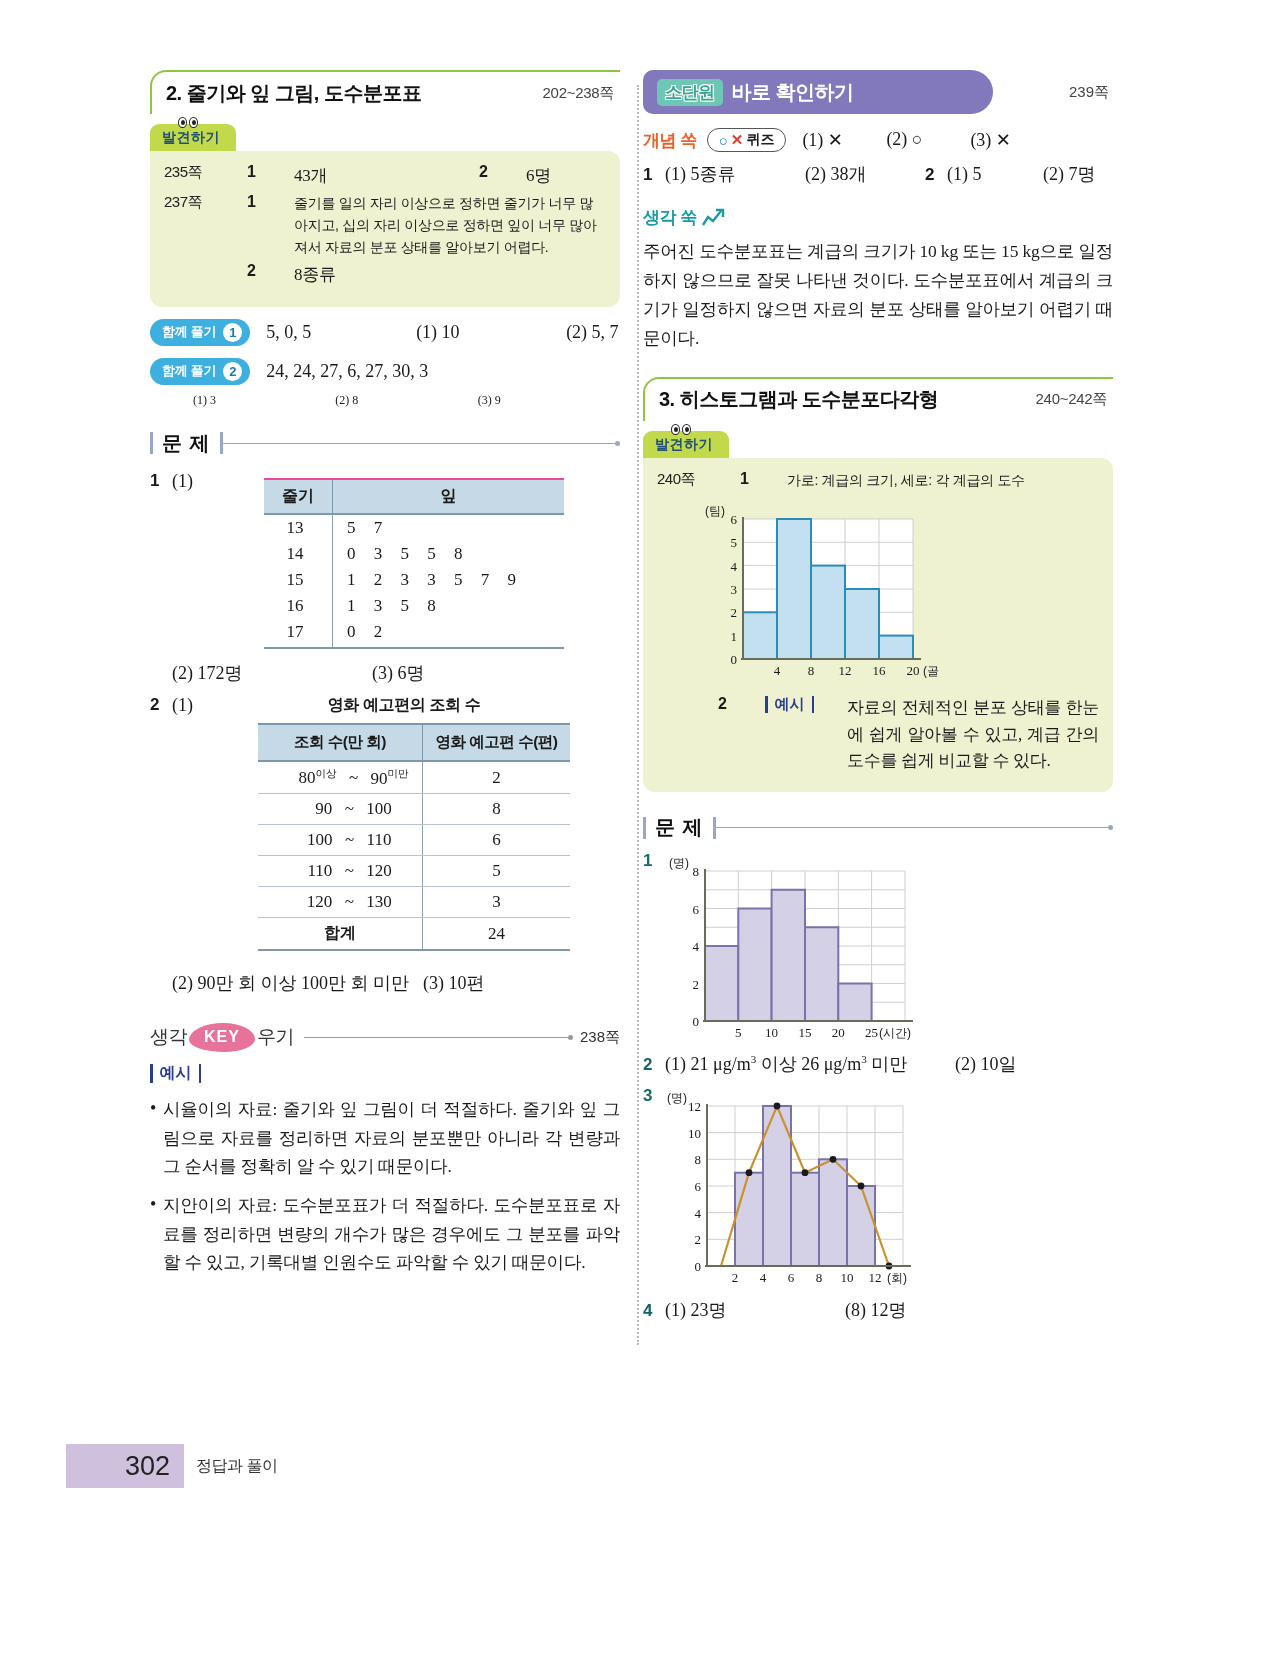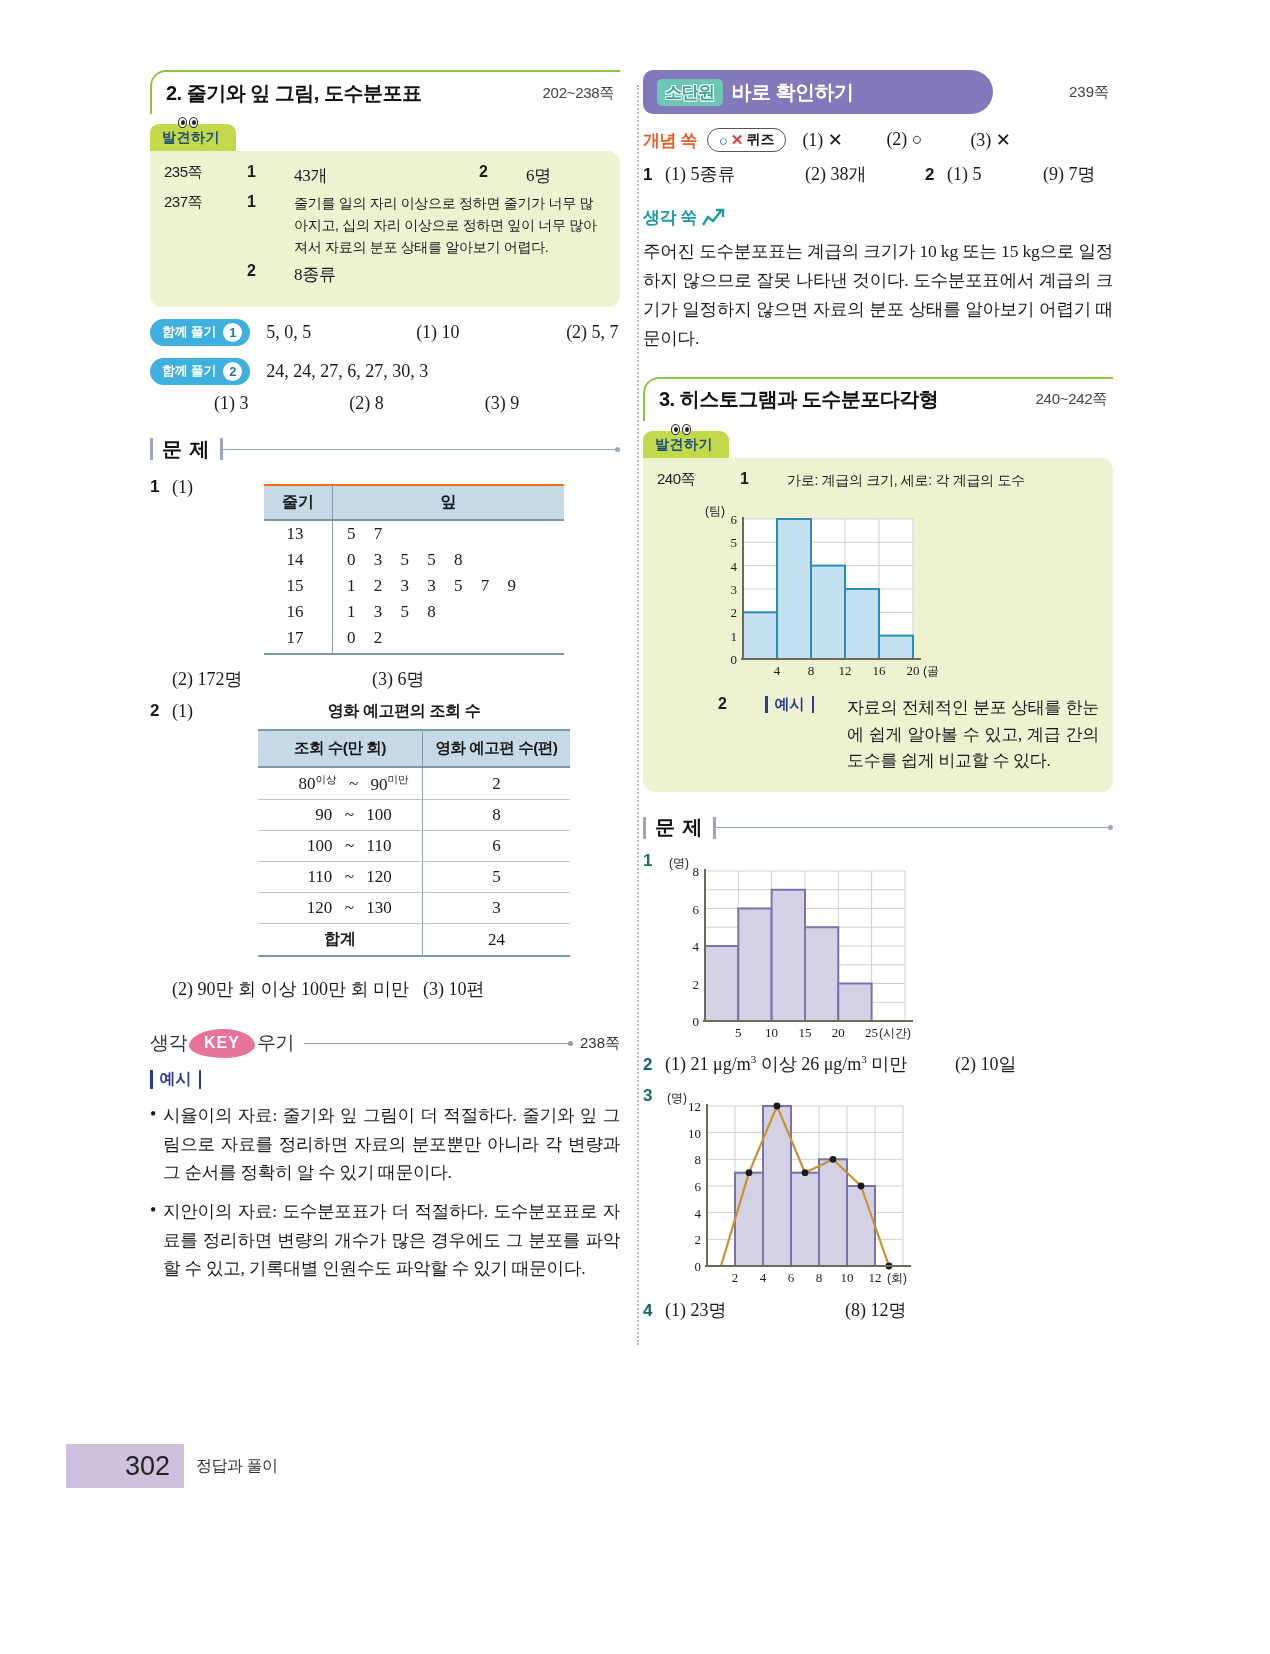--- a/index.html
+++ b/index.html
@@ -155,21 +155,21 @@
     border-radius: 50%;
     background: #fff;
     color: #1c79ad;
     font-size: 13px;
     margin-left: 7px;
     font-weight: bold;
   }
   .ans-cols { display: flex; margin-left: 16px; font-size: 18px; }
   .ans-cols .c { width: 150px; }
   .ans-cols .c.w2 { width: 170px; }
-  .ans-indent { margin-left: 64px; display: flex; font-size: 18px; margin-top: 8px; }
+  .ans-indent { margin-left: 43px; display: flex; font-size: 12px; margin-top: 8px; }
   .ans-indent .c { width: 150px; }
 
   
   .prob-head {
     display: flex;
     align-items: center;
     margin-top: 22px;
   }
   .prob-head .bar { width: 3px; height: 22px; background: #9aa7c4; margin-right: 9px; }
   .prob-head .lbl {
@@ -214,21 +214,21 @@
     margin: 7px auto 0 auto;
     width: 300px;
   }
   table.sl th {
     background: #c5d9e6;
     font-family: "Liberation Sans", sans-serif;
     font-weight: bold;
     font-size: 16px;
     padding: 6px 0;
     border-bottom: 2px solid #7d98ab;
-    border-top: 2px solid #f97316;
+    border-top: 2px solid #ec4899;
   }
   table.sl th.stem { width: 62px; border-right: 1.4px solid #7d98ab; }
   table.sl td {
     font-size: 17px;
     padding: 3px 0;
   }
   table.sl td.stem {
     text-align: center;
     border-right: 1.4px solid #8aa0b0;
     width: 62px;
@@ -704,21 +704,21 @@
         <span class="c">(3) ✕</span>
       </span>
     </div>
 
     <div class="nrow">
       <span class="n">1</span>
       <span style="width:140px">(1) 5종류</span>
       <span style="width:120px">(2) 38개</span>
       <span class="n">2</span>
       <span style="width:96px">(1) 5</span>
-      <span>(9) 7명</span>
+      <span>(2) 7명</span>
     </div>
 
     <div class="think-head">
       <span>생각 쑥</span>
       <svg class="think-arrow" width="26" height="20" viewBox="0 0 26 20">
         <path d="M2 17 L7 9 L12 13 L20 3" fill="none" stroke="#1c9aa6" stroke-width="2.4"></path>
         <path d="M15 2 L22 2 L22 9" fill="none" stroke="#1c9aa6" stroke-width="2.4"></path>
       </svg>
     </div>
     <div class="para">주어진 도수분포표는 계급의 크기가 10 kg 또는 15 kg으로 일정하지 않으므로 잘못 나타낸 것이다. 도수분포표에서 계급의 크기가 일정하지 않으면 자료의 분포 상태를 알아보기 어렵기 때문이다.</div>

